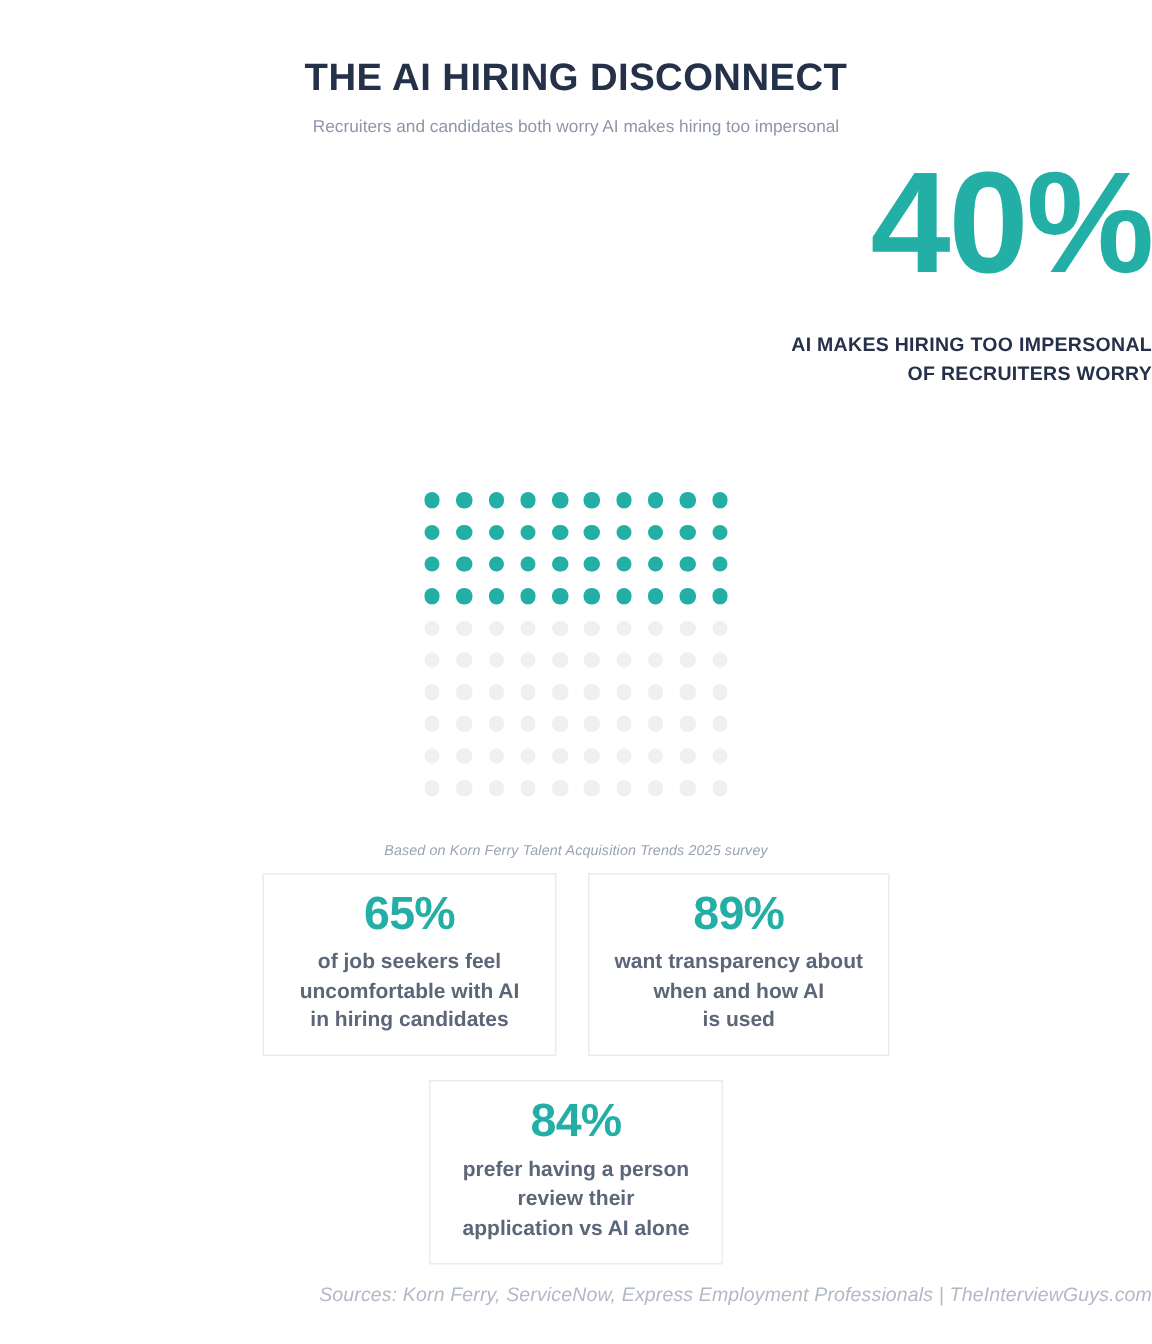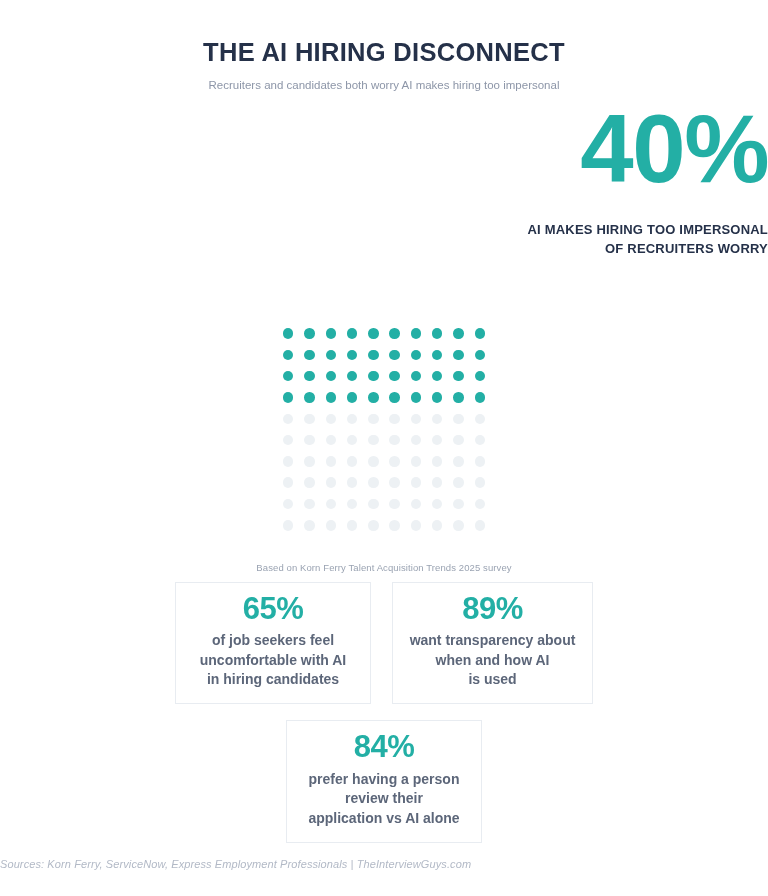--- a/index.html
+++ b/index.html
@@ -94,20 +94,21 @@
   .dot.on {
     background: #23afa5;
   }
 
   .grid-source {
     margin-top: 26px;
     font-size: 9.5px;
     color: #9aa3b2;
     text-align: center;
     letter-spacing: 0.1px;
+    font-style: italic;
   }
 
   
   .cards-row {
     margin-top: 9px;
     display: flex;
     justify-content: center;
     gap: 21px;
   }
   .cards-row-second {
@@ -141,22 +142,22 @@
     line-height: 1.38;
     font-weight: bold;
   }
 
   
   .footer {
     position: absolute;
     left: 0;
     right: 0;
     bottom: 26px;
-    text-align: left;
-    font-size: 11px;
+    text-align: right;
+    font-size: 13px;
     font-style: italic;
     color: #b2b9c6;
     letter-spacing: 0.1px;
   }
 </style>
 </head>
 <body>
 
 <div class="infographic">
 

